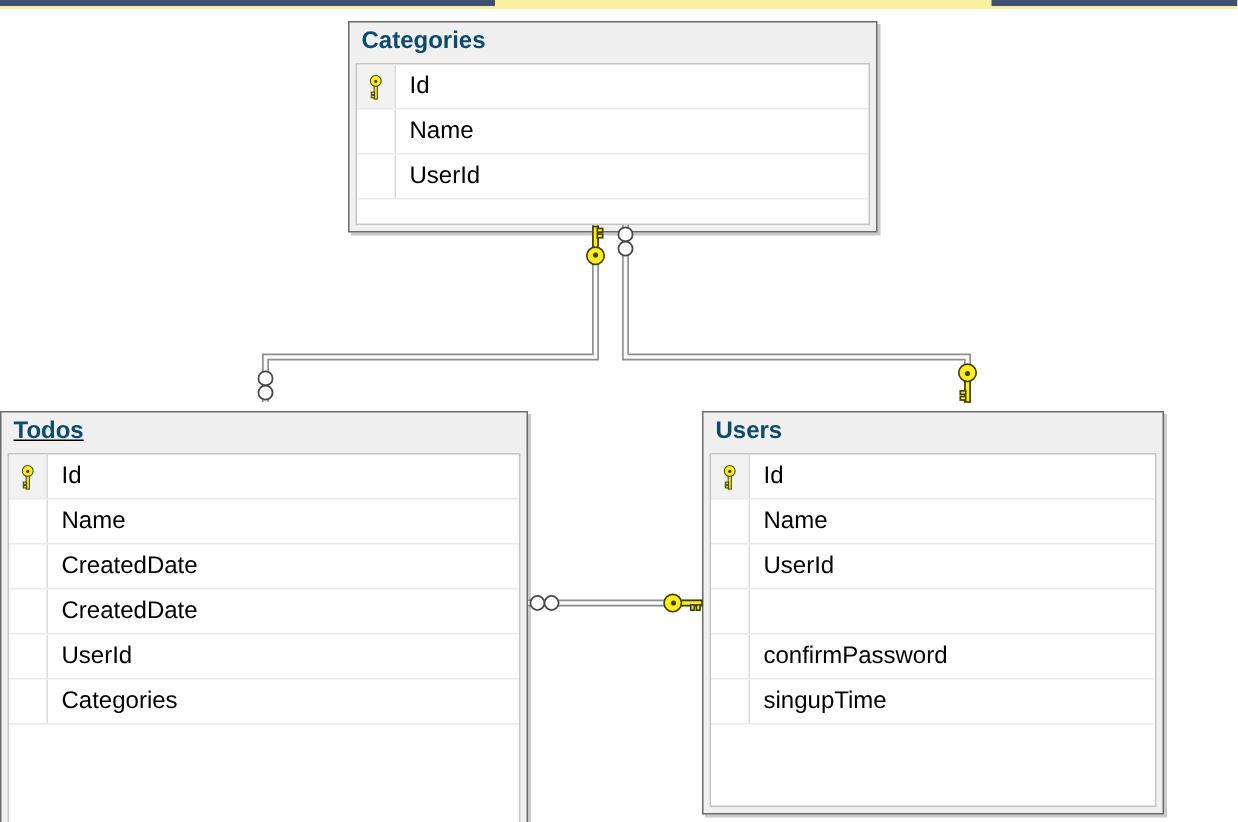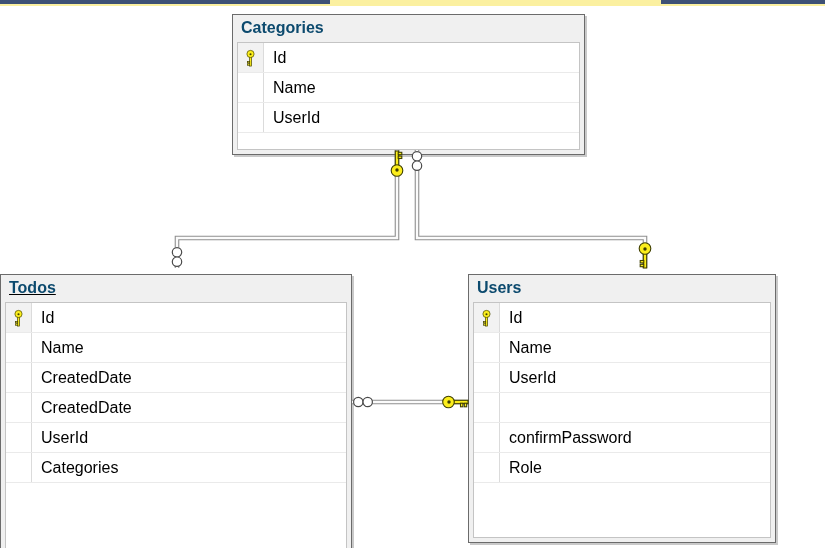--- a/index.html
+++ b/index.html
@@ -142,21 +142,21 @@
         </div>
         <div class="row">
           <div class="pkcell"></div>
         </div>
         <div class="row">
           <div class="pkcell"></div>
           <div class="colname">confirmPassword</div>
         </div>
         <div class="row">
           <div class="pkcell"></div>
-          <div class="colname">Role</div>
+          <div class="colname">singupTime</div>
         </div>
       </div>
   </div>
 
 </div>
 
 <svg id="connectors" viewBox="0 0 825 548" xmlns="http://www.w3.org/2000/svg">
   <defs>
     <g id="keysym">
       <rect x="-2" y="-1.7" width="15" height="3.4" class="kf"></rect>

